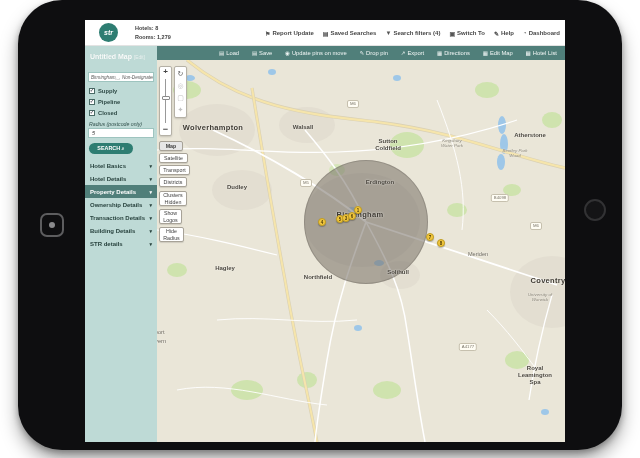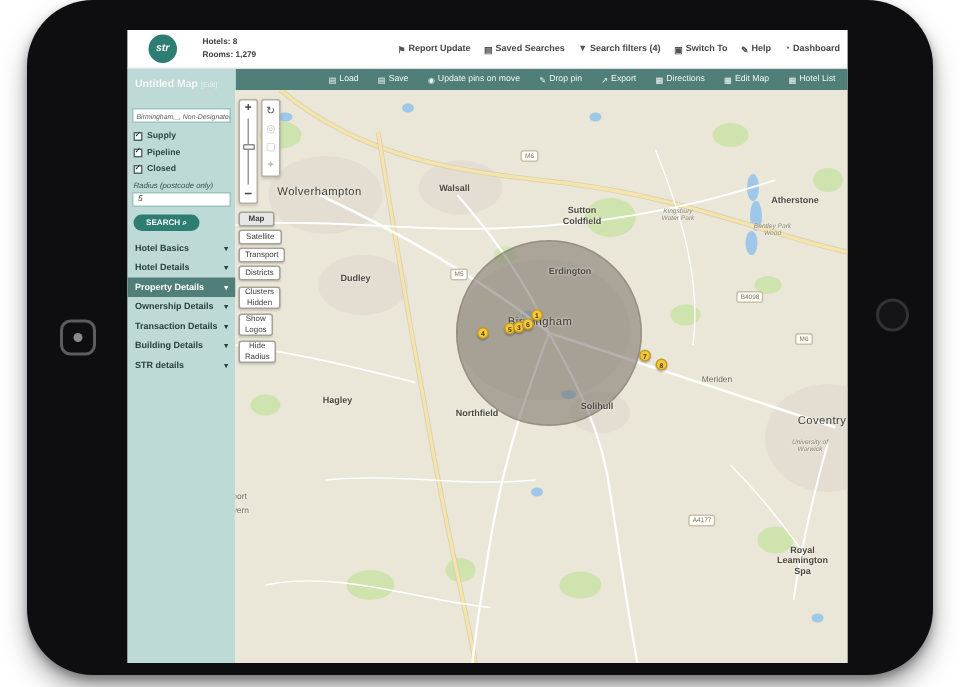--- a/index.html
+++ b/index.html
@@ -56,21 +56,21 @@
   .sb-row.selected .caret{color:#fff;}
 
   
   .map{left:72px;top:40px;width:408px;height:382px;background:var(--map-bg);overflow:hidden;}
   .map svg{position:absolute;left:0;top:0;}
   .radius-circle{left:147px;top:100px;width:124px;height:124px;border-radius:50%;
                  background:rgba(119,112,102,.55);box-shadow:inset 0 0 0 1px rgba(80,75,68,.25);}
   .lbl{position:absolute;transform:translate(-50%,-50%);font-size:5.6px;color:#6e6a60;
        white-space:pre-line;text-align:center;line-height:1.15;text-shadow:0 0 2px rgba(255,255,255,.9);pointer-events:none;}
   .lbl.city{font-size:6px;font-weight:bold;color:#4c4840;}
-  .lbl.big{font-size:7.5px;font-weight:normal;color:#3e3a32;letter-spacing:.3px;}
+  .lbl.big{font-size:7.5px;font-weight:bold;color:#3e3a32;letter-spacing:.3px;}
   .lbl.tiny{font-size:4.4px;color:#8b8679;font-style:italic;}
   .lbl.partial{transform:translate(0,-50%);text-align:left;}
   .badge{position:absolute;transform:translate(-50%,-50%);background:#fffdf4;border:1px solid #c6c0ae;
          border-radius:2px;font-size:4.3px;color:#7b766a;padding:0 2px;line-height:6px;pointer-events:none;}
   .pin{position:absolute;width:8px;height:8px;margin:-4px 0 0 -4px;border-radius:50%;
        background:var(--pin);border:1px solid #c09d22;color:#4a3b07;font-size:4.5px;font-weight:bold;
        display:flex;align-items:center;justify-content:center;cursor:pointer;box-shadow:0 1px 1px rgba(0,0,0,.25);}
 
   
   .zoom-box{left:2px;top:6px;width:13px;height:70px;background:#fff;border:1px solid #b5b1a6;border-radius:2px;

